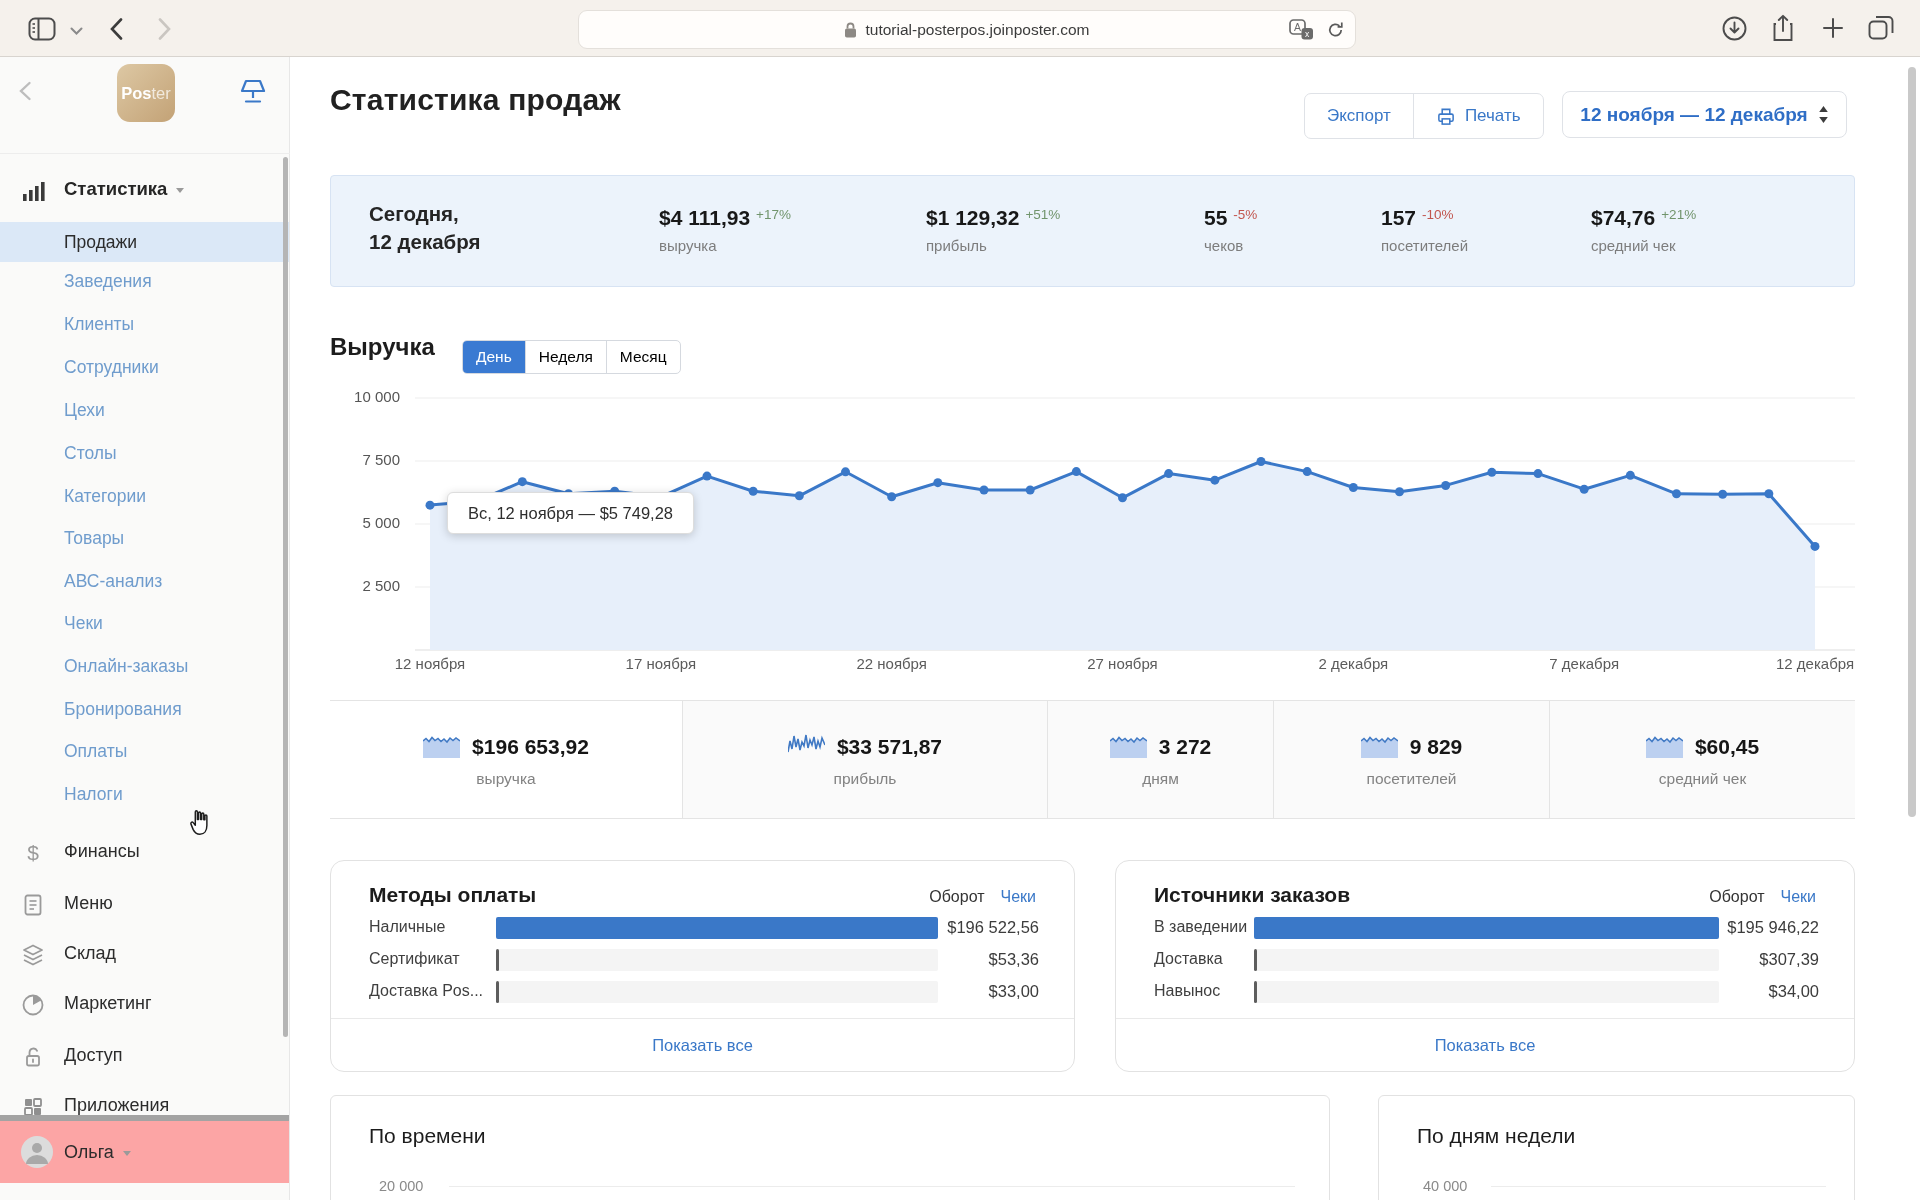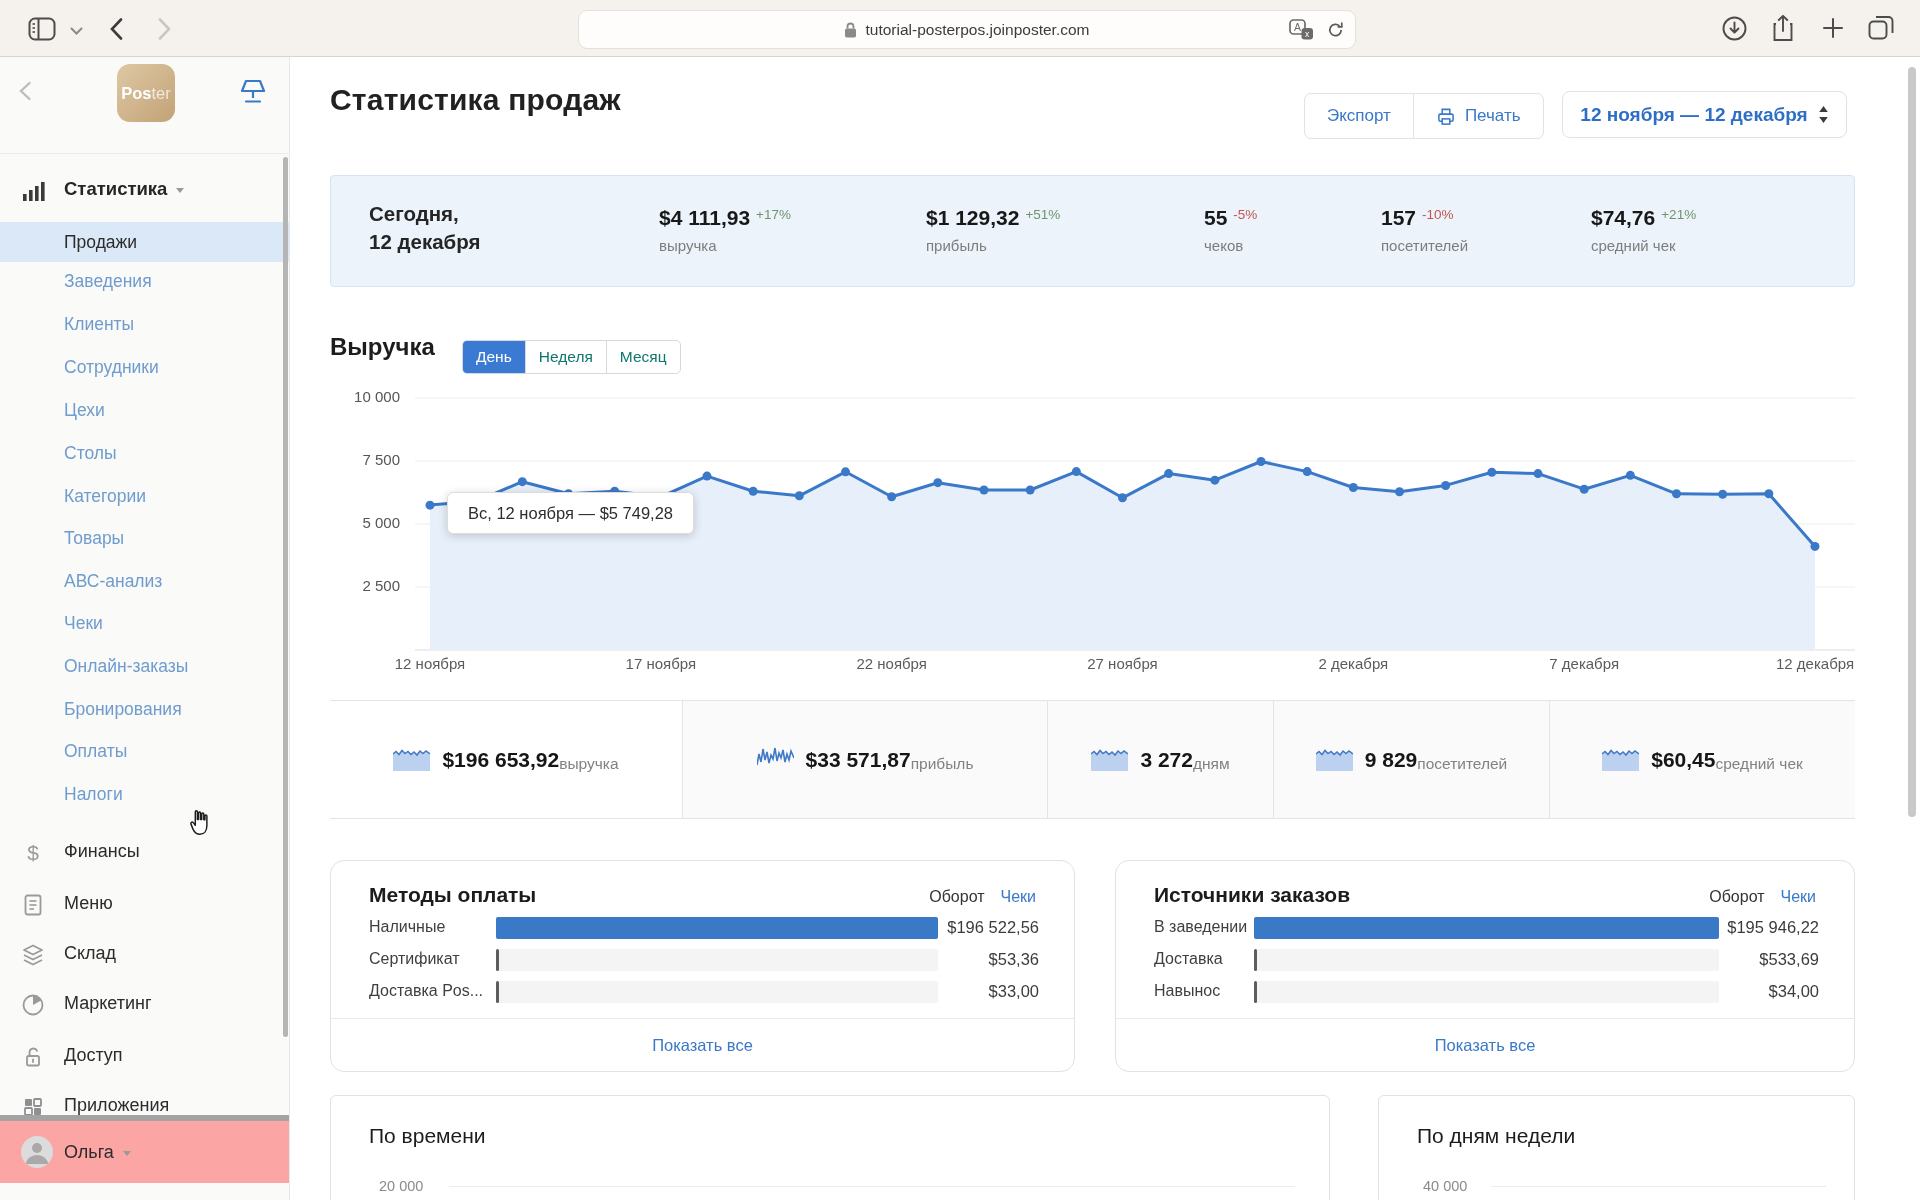--- a/index.html
+++ b/index.html
@@ -47,32 +47,32 @@
   .today-panel{position:absolute;left:40px;top:118px;width:1525px;height:112px;background:#ecf3fb;border:1px solid #d7e3f3;border-radius:4px;box-sizing:border-box;}
   .t-date{position:absolute;left:38px;top:24px;font-size:20.5px;font-weight:bold;color:#252525;line-height:28px;}
   .t-stat{position:absolute;top:30px;}
   .t-val{font-size:21px;font-weight:bold;color:#181818;}
   .t-delta{font-size:13.5px;margin-left:6px;position:relative;top:-6px;}
   .t-delta.pos{color:#71946c;}
   .t-delta.neg{color:#c2554e;}
   .t-label{font-size:15px;color:#7d7d7d;margin-top:7px;}
   .revenue-title{position:absolute;left:40px;top:276px;font-size:24px;font-weight:bold;color:#1d1d1d;}
   .seg{position:absolute;left:172px;top:283px;height:34px;display:flex;border:1px solid #d5d9df;border-radius:5px;overflow:hidden;background:#fff;box-sizing:border-box;}
-  .seg-tab{padding:0 13px;line-height:32px;font-size:15.5px;color:#0f766e;border-left:1px solid #d5d9df;cursor:pointer;}
+  .seg-tab{padding:0 13px;line-height:32px;font-size:15.5px;color:#000000;border-left:1px solid #d5d9df;cursor:pointer;}
   .seg-tab:first-child{border-left:none;}
   .seg-tab.seg-active{background:#3a7ad2;color:#fff;}
   #revenue-svg{position:absolute;left:0;top:284px;cursor:crosshair;}
   .y-label{position:absolute;left:30px;width:80px;text-align:right;font-size:15px;color:#555;}
   #x-labels{position:absolute;left:0;top:598px;width:1568px;height:24px;overflow:hidden;}
   .x-label{position:absolute;top:0;width:110px;text-align:center;font-size:15px;color:#5c5c5c;white-space:nowrap;}
   .chart-tooltip{position:absolute;left:157px;top:435px;height:40px;line-height:40px;padding:0 20px;background:#fff;border:1px solid #ddd;border-radius:6px;
     box-shadow:0 2px 10px rgba(0,0,0,0.18);font-size:16.5px;color:#2e2e2e;white-space:nowrap;z-index:5;}
   #period-stats{position:absolute;left:40px;top:643px;width:1525px;height:117px;border-top:1px solid #e4e4e4;border-bottom:1px solid #e4e4e4;box-sizing:content-box;}
   .p-cell{position:absolute;top:0;height:117px;box-sizing:border-box;border-left:1px solid #e4e4e4;background:#fafafa;
-    display:flex;flex-direction:row;align-items:center;justify-content:center;cursor:pointer;}
+    display:flex;flex-direction:column;align-items:center;justify-content:center;cursor:pointer;}
   .p-cell.p-first{border-left:none;background:#fff;}
   .p-row{display:flex;align-items:center;gap:12px;}
   .p-val{font-size:21px;font-weight:bold;color:#161616;}
   .p-label{font-size:15.5px;color:#828282;margin-top:8px;}
   .card{position:absolute;top:803px;height:212px;background:#fff;border:1px solid #e2e2e2;border-radius:14px;box-sizing:border-box;}
   #payment-card{left:40px;width:745px;}
   #sources-card{left:825px;width:740px;}
   .card-title{position:absolute;left:38px;top:22px;font-size:21px;font-weight:bold;color:#1c1c1c;}
   .card-toggle{position:absolute;right:38px;top:27px;font-size:16px;display:flex;gap:16px;}
   .tg-a{color:#333;}
@@ -497,21 +497,21 @@
               <div class="b-track" style="left: 138px; width: 465px;">
                 <div class="b-bar" style="width: 465px;"></div>
               </div>
               <div class="b-val" style="left: 553px;">$195 946,22</div>
             </div>
             <div class="b-row" style="top: 32px;">
               <div class="b-label">Доставка</div>
               <div class="b-track" style="left: 138px; width: 465px;">
                 <div class="b-bar b-tiny" style="width: 3px;"></div>
               </div>
-              <div class="b-val" style="left: 553px;">$533,69</div>
+              <div class="b-val" style="left: 553px;">$307,39</div>
             </div>
             <div class="b-row" style="top: 64px;">
               <div class="b-label">Навынос</div>
               <div class="b-track" style="left: 138px; width: 465px;">
                 <div class="b-bar b-tiny" style="width: 3px;"></div>
               </div>
               <div class="b-val" style="left: 553px;">$34,00</div>
             </div>
           </div>
         <div class="card-foot">Показать все</div>

